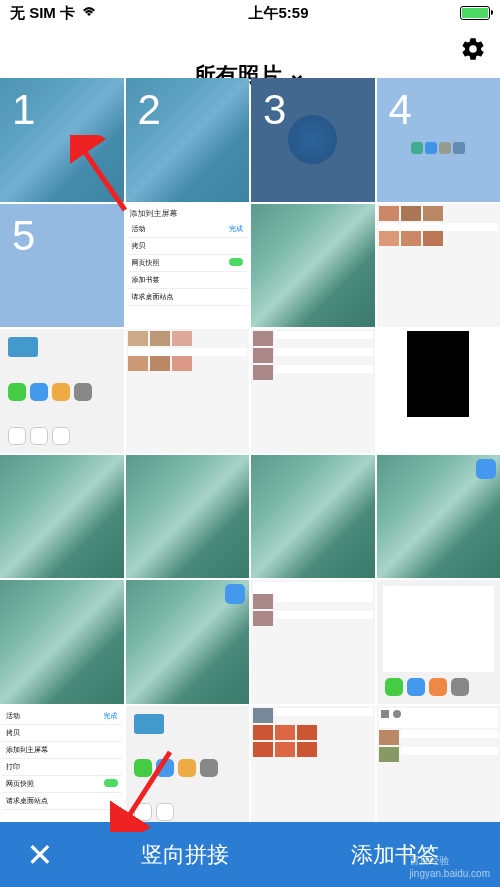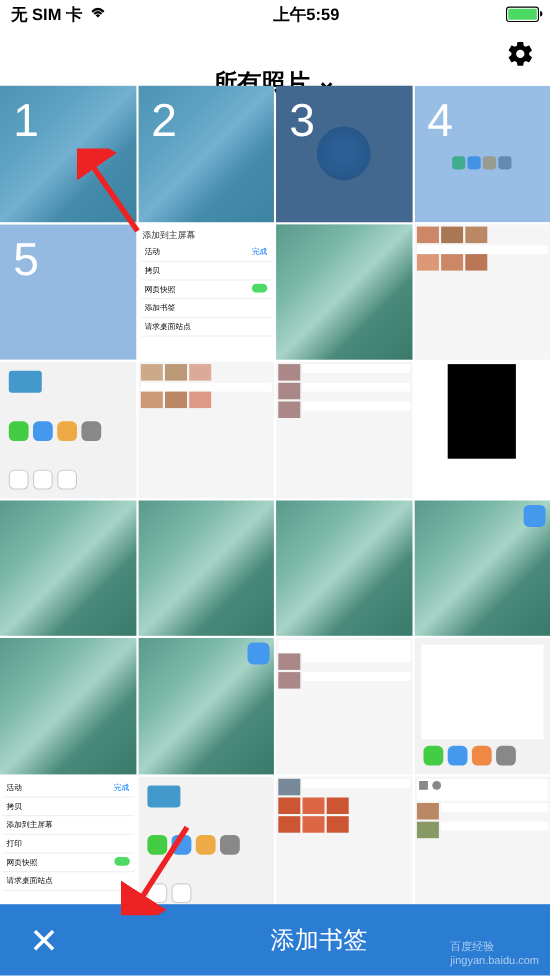--- a/index.html
+++ b/index.html
@@ -531,20 +531,23 @@
       </marker>
     </defs>
   <line x1="60" y1="10" x2="15" y2="80" stroke="#e22" stroke-width="5" marker-end="url(#ah2)"></line>
 </svg>
 
 <div class="bottom-bar">
   <div class="bottom-btn close-btn">
     <span>✕</span>
   </div>
   <div class="bottom-btn">
+    <span>竖向拼接</span>
+  </div>
+  <div class="bottom-btn">
     <span>添加书签</span>
   </div>
 </div>
 
 <div class="watermark">
   <div>百度经验</div>
   <div>jingyan.baidu.com</div>
 </div>
 
 </body></html>

